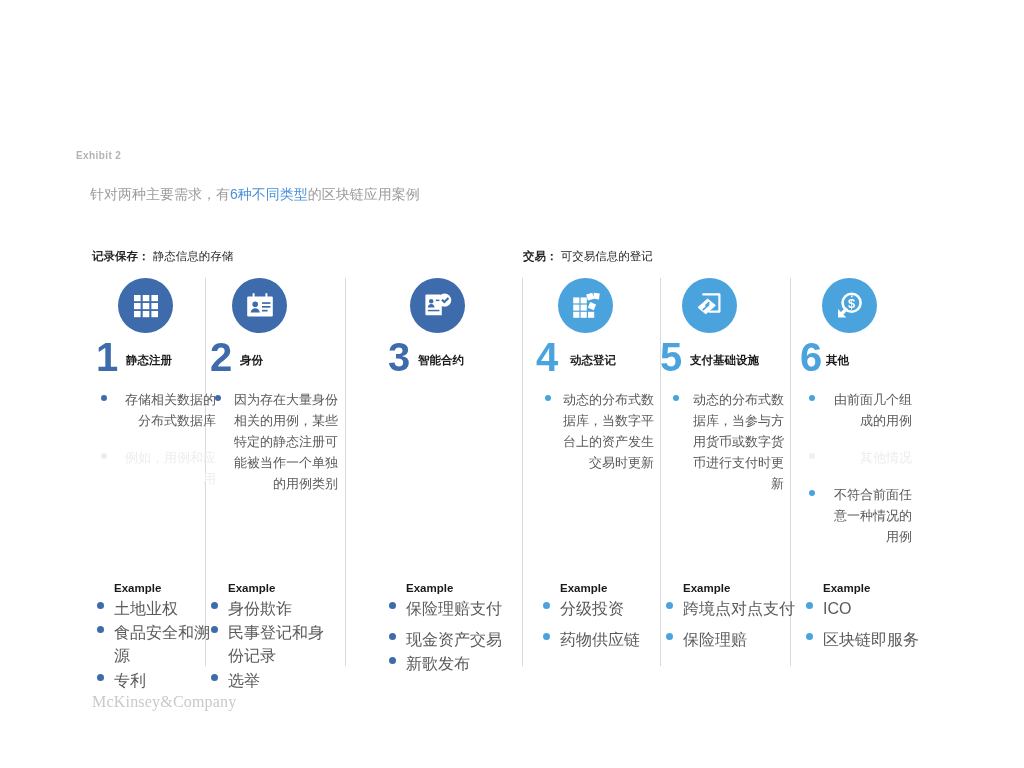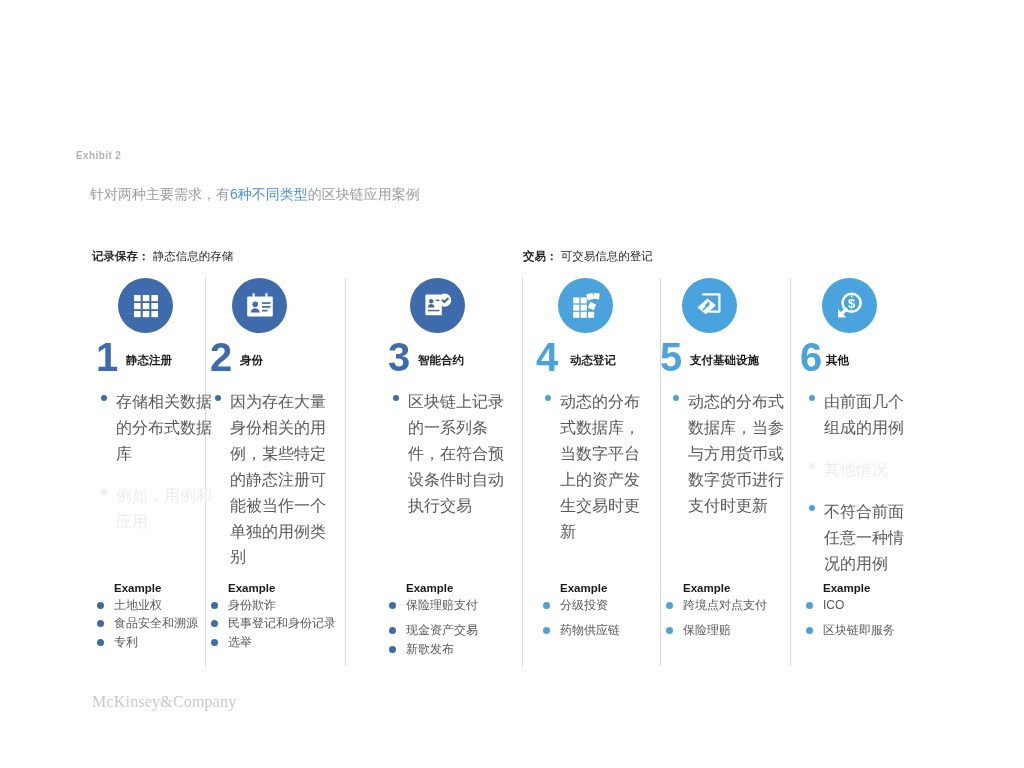--- a/index.html
+++ b/index.html
@@ -60,40 +60,41 @@
   }
   .colname {
     position: absolute; left: 30px; top: 8px;
     font-size: 11.5px; font-weight: bold; color: #1a1a1a;
     white-space: nowrap;
   }
 
   .bullets { margin-top: 14px; padding-left: 4px; }
   .bullet {
     position: relative; padding-left: 16px;
-    font-size: 16px; line-height: 1.62; color: #5a5a5a;
+    font-size: 13px; line-height: 1.62; color: #5a5a5a;
     margin-bottom: 16px;
+    text-align: right;
   }
   .bullet:before {
     content: ""; position: absolute; left: 1px; top: 6px;
     width: 6px; height: 6px; border-radius: 50%;
     background: var(--dot, #3d6bab);
   }
   .bullet.faint { color: #ededed; }
 
   .example-block {
     position: absolute; top: 582px; width: 120px;
   }
   .example-title {
     font-size: 11.5px; font-weight: bold; color: #1a1a1a;
     margin-left: 18px; margin-bottom: 3px;
   }
   .ex-item {
     position: relative; padding-left: 18px;
-    font-size: 12px; line-height: 1.45; color: #5a5a5a;
+    font-size: 16px; line-height: 1.45; color: #5a5a5a;
     margin-bottom: 1px;
   }
   .ex-item:before {
     content: ""; position: absolute; left: 1px; top: 5px;
     width: 7px; height: 7px; border-radius: 50%;
     background: var(--dot, #3d6bab);
   }
   .ex-item.gap { margin-top: 8px; }
 
   .footer-logo {
@@ -204,23 +205,20 @@
           <path d="M5.8 17.4 c0.5-2.2 1.8-3.3 3.4-3.3 c1.6 0 2.9 1.1 3.4 3.3 Z"></path>
           <rect x="13.8" y="9.6" width="3.6" height="1.5"></rect>
           <rect x="5.8" y="19.8" width="11.6" height="1.5"></rect>
           <path d="M19.2 10.4 l1.5-1.5 l1.7 1.7 l3.3-3.3 l1.5 1.5 l-4.8 4.8 Z"></path>
         </g>
       </svg>
     </div>
     <div class="numrow">
       <div class="bignum" style="color:#3d6bab;">3</div>
       <div class="colname">智能合约</div>
-    </div>
-    <div class="bullets">
-      <div class="bullet" style="--dot:#3d6bab;">区块链上记录的一系列条件，在符合预设条件时自动执行交易</div>
     </div>
   </div>
   <div class="example-block" style="left:388px; width:130px;">
     <div class="example-title">Example</div>
     <div class="ex-item" style="--dot:#3d6bab;">保险理赔支付</div>
     <div class="ex-item gap" style="--dot:#3d6bab;">现金资产交易</div>
     <div class="ex-item" style="--dot:#3d6bab;">新歌发布</div>
   </div>
 
   <div class="col" style="left:536px; width:118px;">

